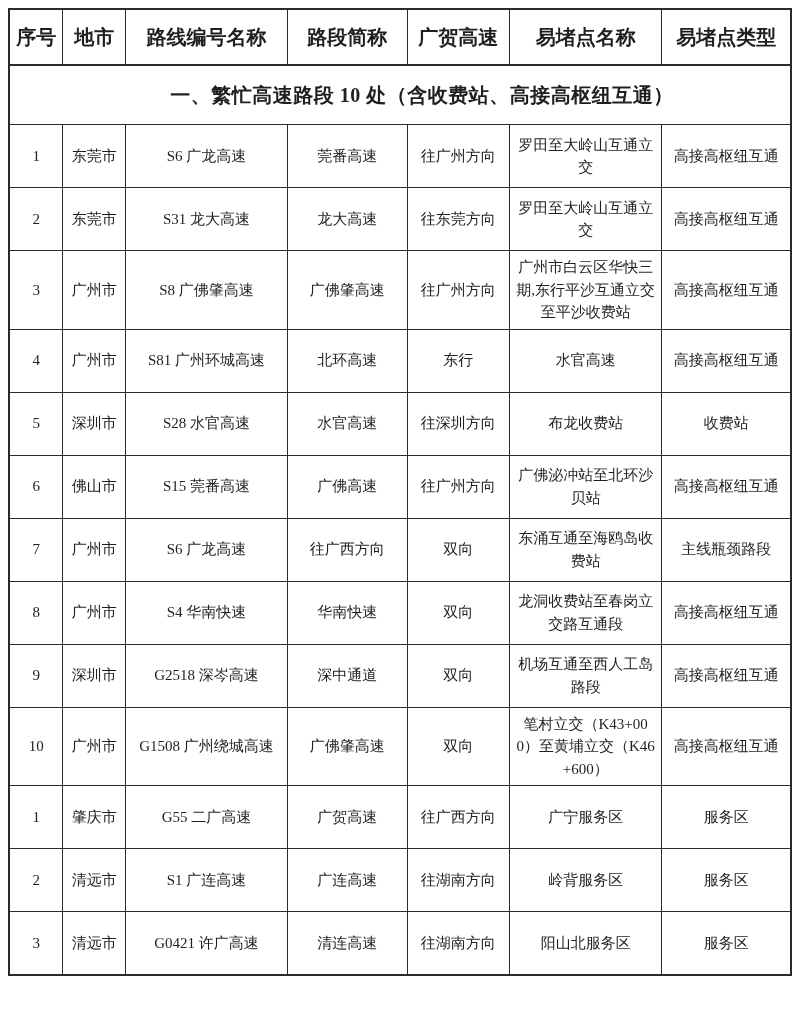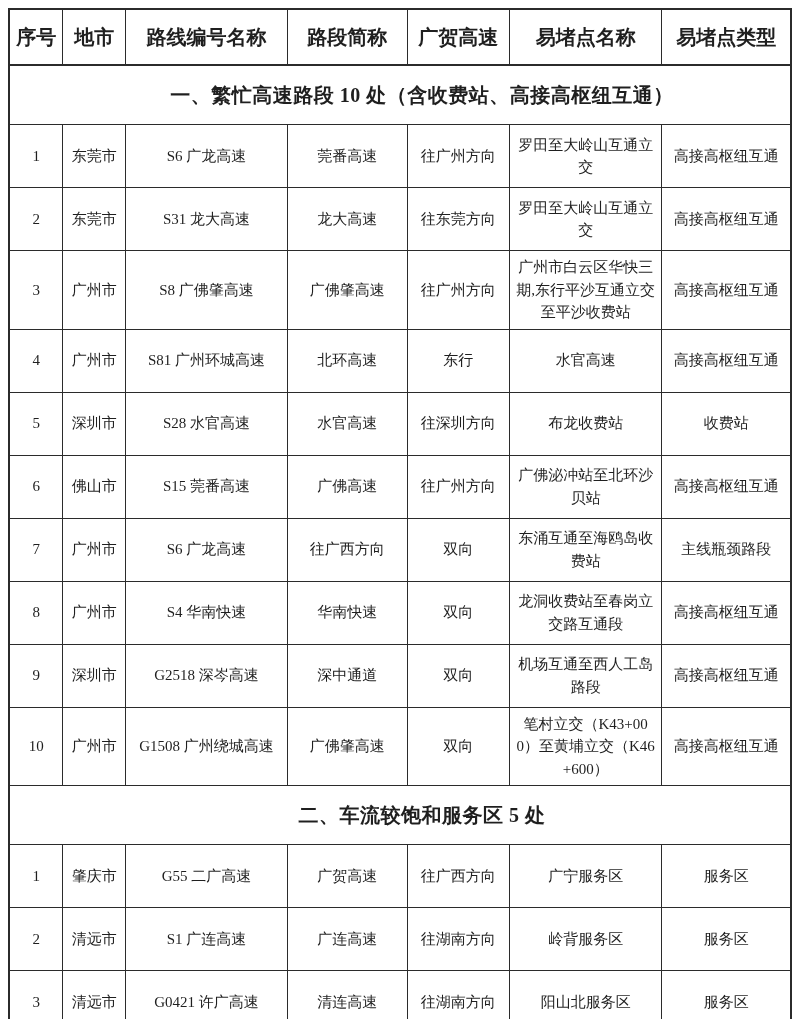--- a/index.html
+++ b/index.html
@@ -168,23 +168,20 @@
       </tr>
       <tr>
         <td>10</td>
         <td>广州市</td>
         <td>G1508 广州绕城高速</td>
         <td>广佛肇高速</td>
         <td>双向</td>
         <td>笔村立交（K43+000）至黄埔立交（K46+600）</td>
         <td>高接高枢纽互通</td>
       </tr>
-      <tr class="section-row">
-        <td colspan="7">二、车流较饱和服务区 5 处</td>
-      </tr>
       <tr>
         <td>1</td>
         <td>肇庆市</td>
         <td>G55 二广高速</td>
         <td>广贺高速</td>
         <td>往广西方向</td>
         <td>广宁服务区</td>
         <td>服务区</td>
       </tr>
       <tr>

